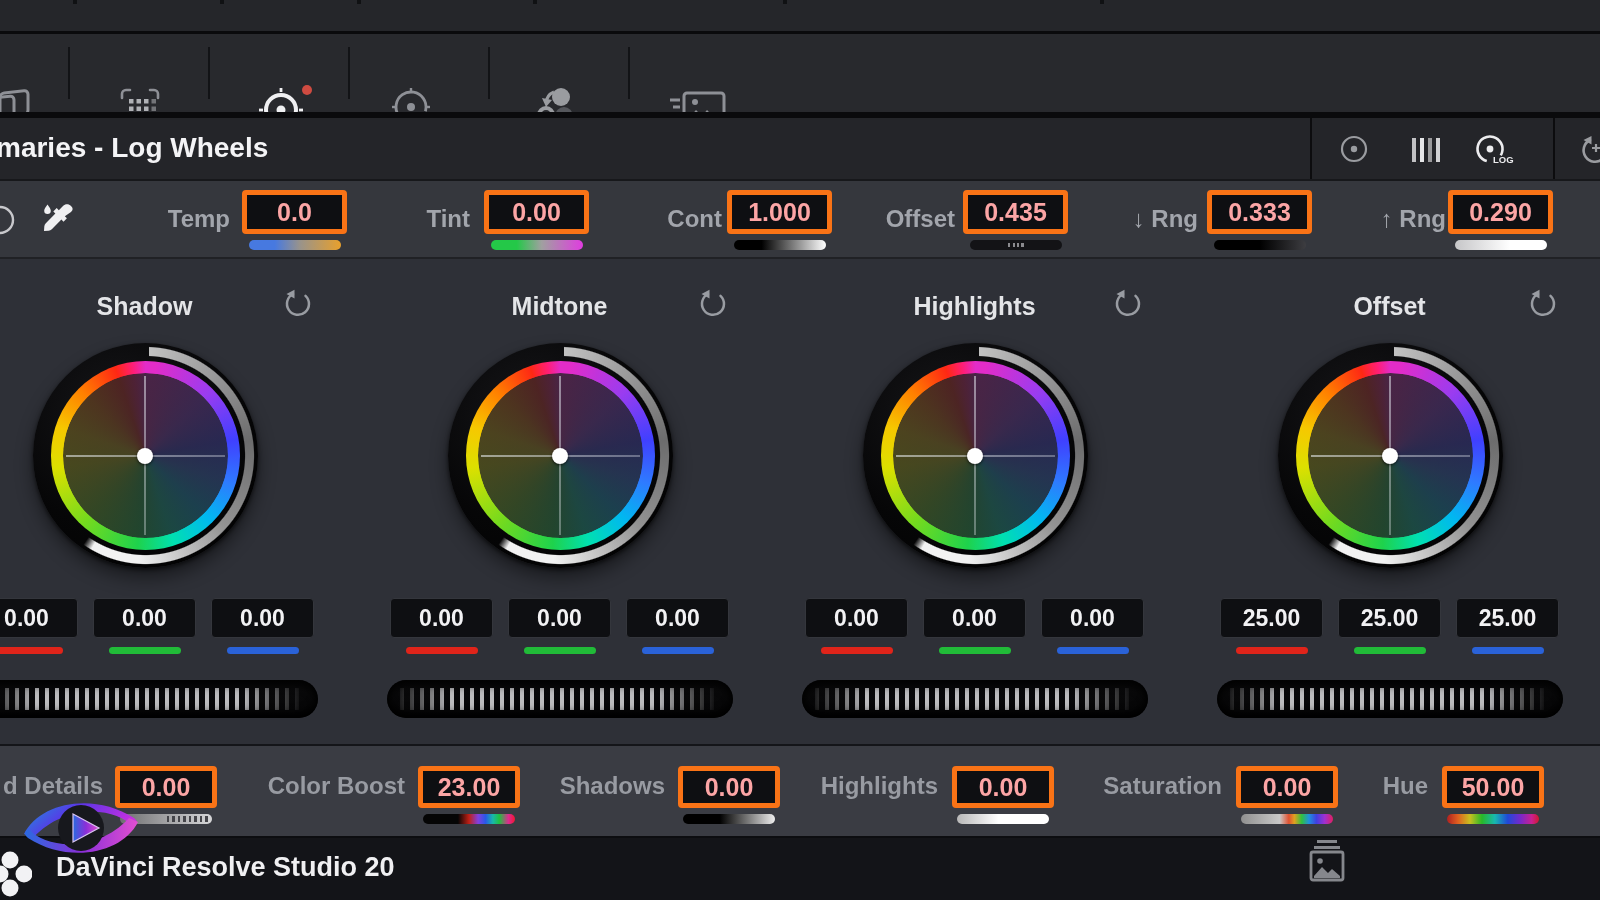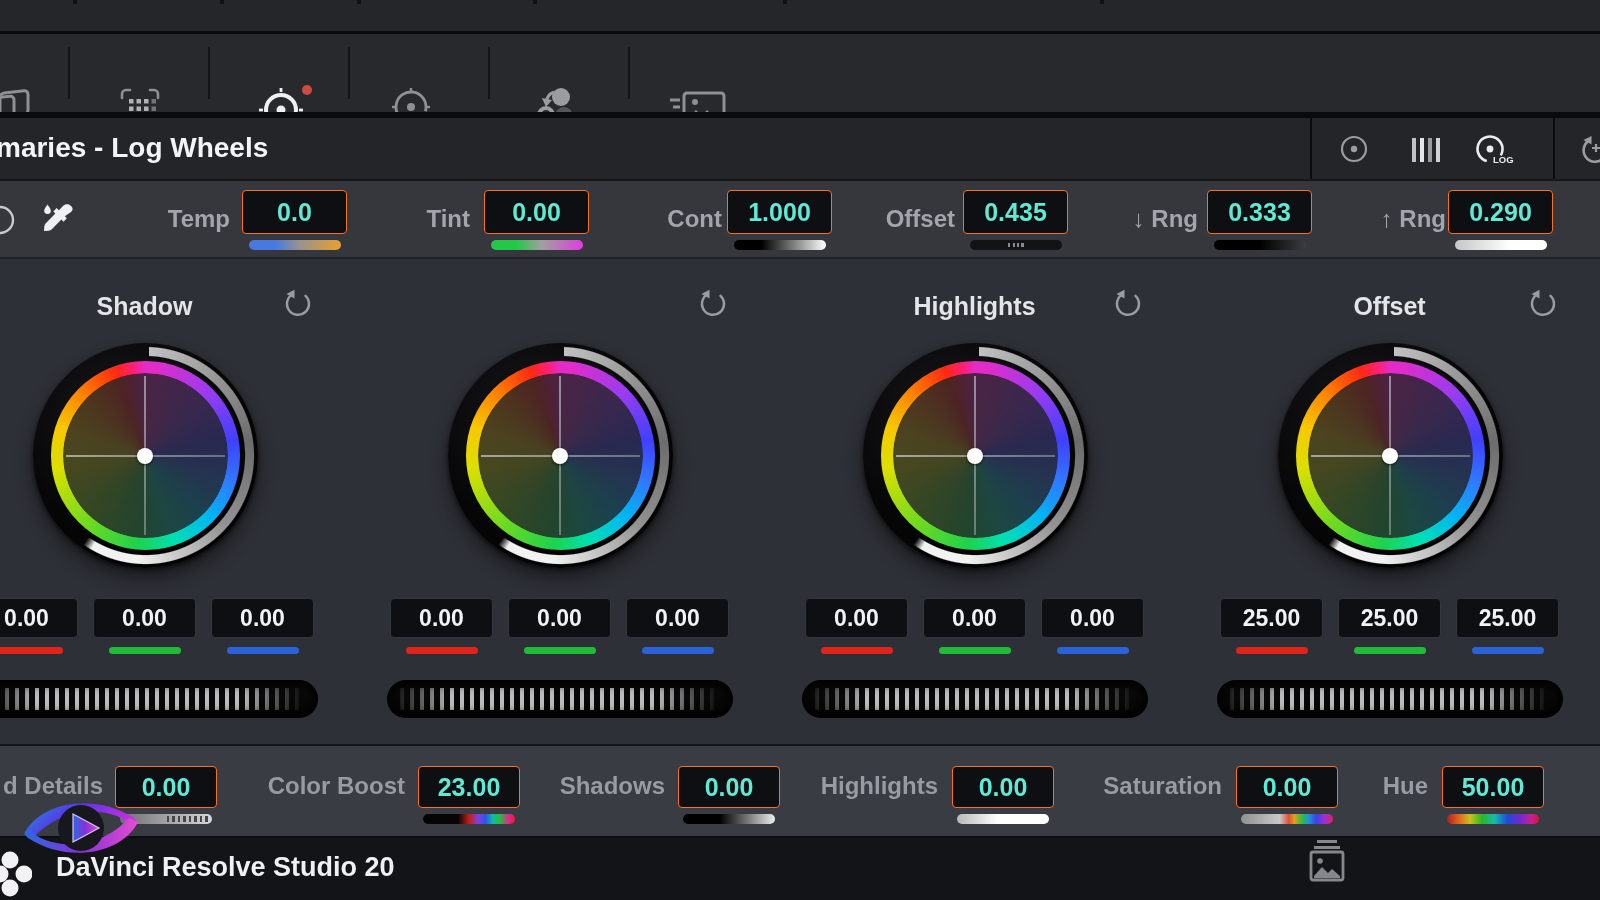--- a/index.html
+++ b/index.html
@@ -28,22 +28,22 @@
   .tb-icon { position:absolute; top:51px; }
   .tb-icon.mid { top:52px; }
 
   
   #page-title { position:absolute; left:-4px; top:14px; font-size:28px; font-weight:700; color:#f4f4f6; white-space:nowrap; }
   .ti-div { position:absolute; top:0; width:2px; height:61px; background:#0c0c0e; }
   .ti-icon { position:absolute; top:16px; }
 
   
   .ctl-label { position:absolute; font-size:24px; font-weight:600; color:#a2a5ac; text-align:right; white-space:nowrap; }
-  .vbox { position:absolute; background:#0e0f12; border:1px solid #f97316; border-radius:4px;
-    color:#5eead4; font-weight:700; display:flex; align-items:center; justify-content:center; }
+  .vbox { position:absolute; background:#0e0f12; border:5px solid #f97316; border-radius:4px;
+    color:#fca5a5; font-weight:700; display:flex; align-items:center; justify-content:center; }
   .vbox.big { width:105px; height:44px; font-size:25px; }
   .vbox.low { width:102px; height:42px; font-size:25px; }
   .track { position:absolute; width:92px; height:10px; border-radius:5px; }
   .t-temp { background:linear-gradient(90deg,#4779e0 0%,#4779e0 28%,#98938c 55%,#e8a02c 100%); }
   .t-tint { background:linear-gradient(90deg,#24c848 0%,#24c848 28%,#a0a0a0 55%,#e03ce0 100%); }
   .t-cont { background:linear-gradient(90deg,#000 0%,#000 30%,#fff 100%); }
   .t-pivot { background:#131316; }
   .t-pivot::after { content:""; position:absolute; left:50%; top:3px; width:16px; height:4px; margin-left:-8px;
     background:repeating-linear-gradient(90deg,#8a8a8e 0 2px,transparent 2px 4.5px); }
   .t-rngdown { background:linear-gradient(90deg,#000 0%,#000 50%,#3d3d41 100%); }
@@ -310,20 +310,21 @@
       </div>
     <div class="vcell">
         <div class="wvbox">0.00</div>
         <div class="strip" style="background:#2a62d8"></div>
       </div>
   </div>
   <div class="master"></div>
 </div>
 
 <div class="wcol" style="left:352px">
+  <div class="whead">Midtone</div>
   <div class="wreset">
     <svg width="30" height="30" viewBox="0 0 30 30">
       <path d="M11 5 A 11 11 0 1 0 23.5 6.8" fill="none" stroke="#999ca2" stroke-width="2.5" stroke-linecap="round"></path>
       <path d="M12.5 0.8 L12.5 9.6 L4.5 5 Z" fill="#999ca2"></path>
     </svg>
   </div>
   <div class="wheel">
     <div class="lum-arc"></div>
     <div class="hue-ring huebg">
       <div class="wheel-inner huebg">

